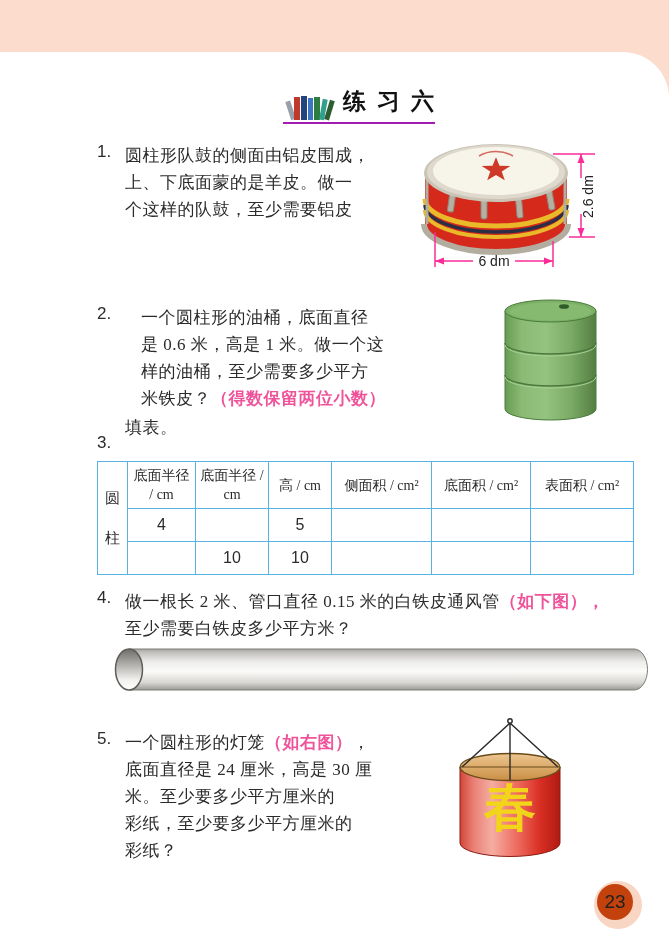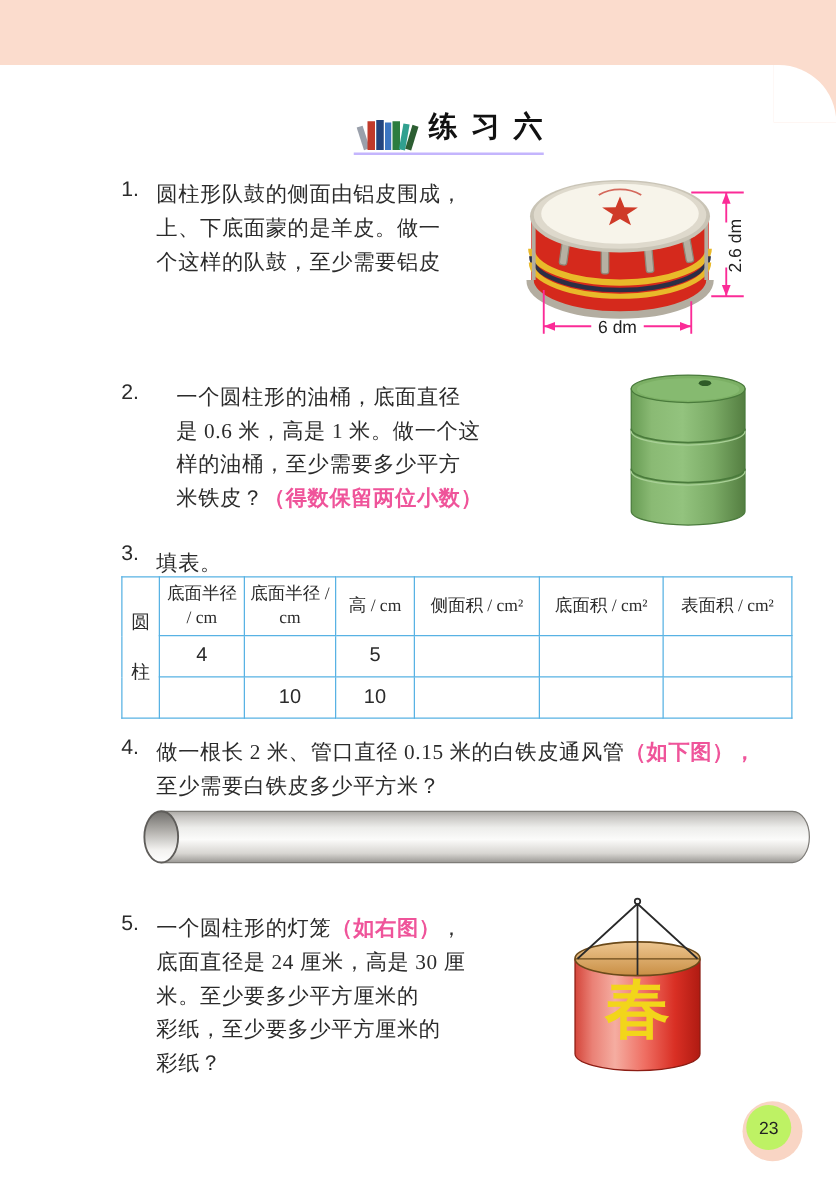--- a/index.html
+++ b/index.html
@@ -1,35 +1,35 @@
 <!DOCTYPE html>
 <html><head>
 <meta charset="utf-8">
 <style>
   html,body{margin:0;padding:0;background:#fff;}
   .page{position:relative;width:669px;height:945px;background:#ffffff;overflow:hidden;
         font-family:"Liberation Serif",serif;color:#2b2b2b;}
   .band{position:absolute;top:0;left:0;right:0;height:52px;background:#fbdccd;}
   .corner{position:absolute;top:52px;right:0;width:50px;height:46px;background:#fbdccd;}
   .corner::after{content:"";position:absolute;inset:0;background:#fff;border-top-right-radius:48px;}
-  .title-row{position:absolute;top:84px;left:283px;width:152px;height:38px;border-bottom:2px solid #c4b5fd;}
+  .title-row{position:absolute;top:84px;left:283px;width:152px;height:38px;border-bottom:2px solid #a21caf;}
   .books{position:absolute;left:2px;bottom:-2px;}
   .page-title{position:absolute;left:60px;top:2px;font-size:23px;font-weight:bold;letter-spacing:11px;color:#111;white-space:nowrap;}
   .pnum{position:absolute;width:26px;font-size:17px;font-family:"Liberation Sans",sans-serif;}
   .ptext{position:absolute;font-size:17px;line-height:27px;letter-spacing:0.5px;}
   .pink{color:#ef549a;font-weight:bold;}
   .figure{position:absolute;}
   table.fill{position:absolute;left:97px;top:461px;width:536px;border-collapse:collapse;table-layout:fixed;}
   table.fill td{border:1px solid #58b2e4;text-align:center;vertical-align:middle;padding:1px 2px;}
   td.vhead{font-size:15px;line-height:40px;padding:4px 0;}
   td.chead{font-size:14px;line-height:19px;height:44px;}
   td.cell{font-family:"Liberation Sans",sans-serif;font-size:16px;height:30px;}
   .badge-outer{position:absolute;left:594px;top:881px;width:48px;height:48px;border-radius:50%;background:#f9d5c4;}
-  .badge-inner{position:absolute;left:3px;top:3px;width:36px;height:36px;border-radius:50%;background:#bef264;
-               display:flex;align-items:center;justify-content:center;font-size:14px;
+  .badge-inner{position:absolute;left:3px;top:3px;width:36px;height:36px;border-radius:50%;background:#c2410c;
+               display:flex;align-items:center;justify-content:center;font-size:19px;
                font-family:"Liberation Sans",sans-serif;color:#222;}
   svg text{font-family:"Liberation Sans",sans-serif;}
 </style>
 </head>
 <body>
 
 <div class="page">
 
   <div class="band"></div>
   <div class="corner"></div>
@@ -121,21 +121,21 @@
     <ellipse cx="47.5" cy="14" rx="45.5" ry="11" fill="#7cb065" stroke="#4a7b3c" stroke-width="1"></ellipse>
     <ellipse cx="47.5" cy="14.5" rx="41" ry="9" fill="#86ba70"></ellipse>
     <ellipse cx="61" cy="9.5" rx="5" ry="2.3" fill="#2f5b28"></ellipse>
     <path d="M2 46 A45.5 11 0 0 0 93 46" stroke="#4a7b3c" stroke-width="1.4" fill="none"></path>
     <path d="M2 48 A45.5 11 0 0 0 93 48" stroke="#a9d097" stroke-width="1" fill="none"></path>
     <path d="M2 78 A45.5 11 0 0 0 93 78" stroke="#4a7b3c" stroke-width="1.4" fill="none"></path>
     <path d="M2 80 A45.5 11 0 0 0 93 80" stroke="#a9d097" stroke-width="1" fill="none"></path>
   </svg>
 
   <div class="pnum" style="left:97px;top:433px;">3.</div>
-  <div class="ptext" style="left:125px;top:437px;">填表。</div>
+  <div class="ptext" style="left:125px;top:415px;font-family:Liberation Mono, monospace;">填表。</div>
 
   <table class="fill">
     <colgroup>
       <col style="width:30px">
         <col style="width:68px">
         <col style="width:73px">
         <col style="width:63px">
       <col style="width:100px">
         <col style="width:99px">
         <col style="width:103px">

